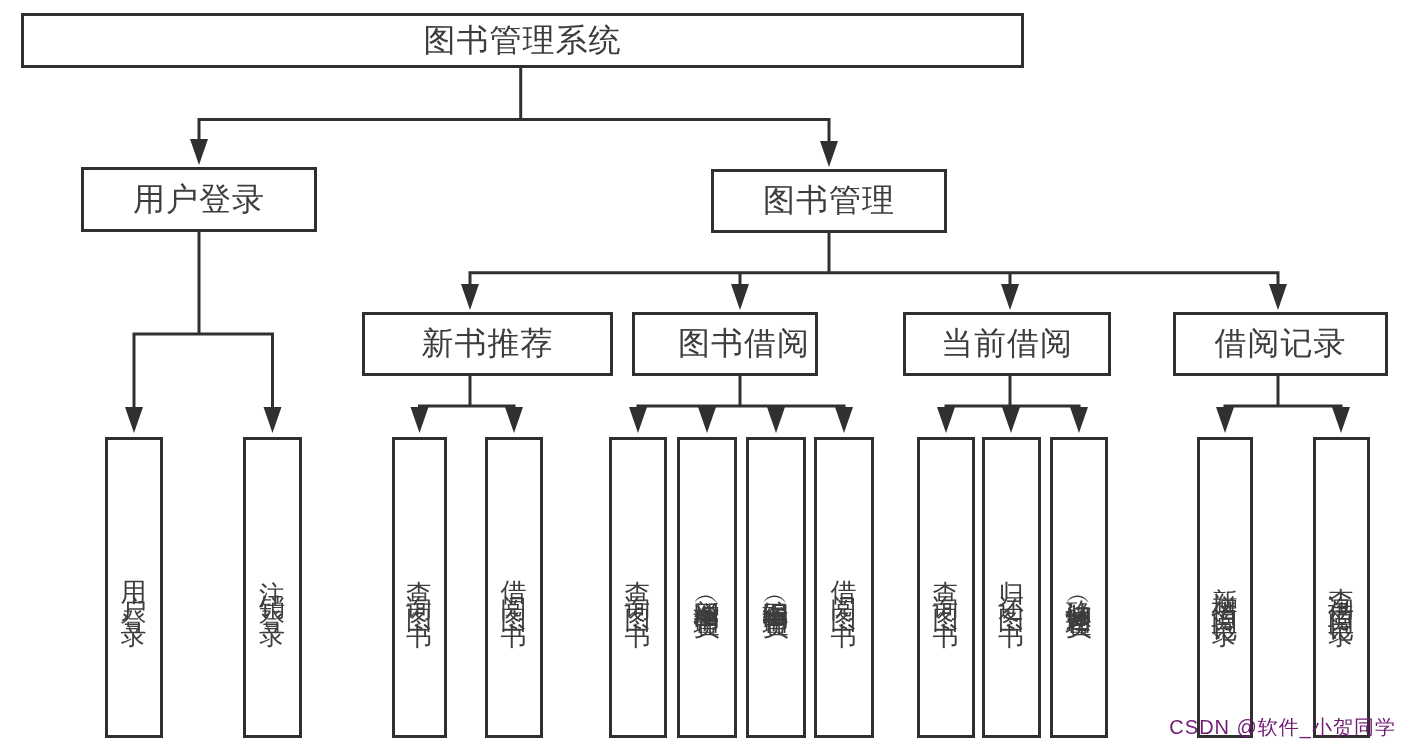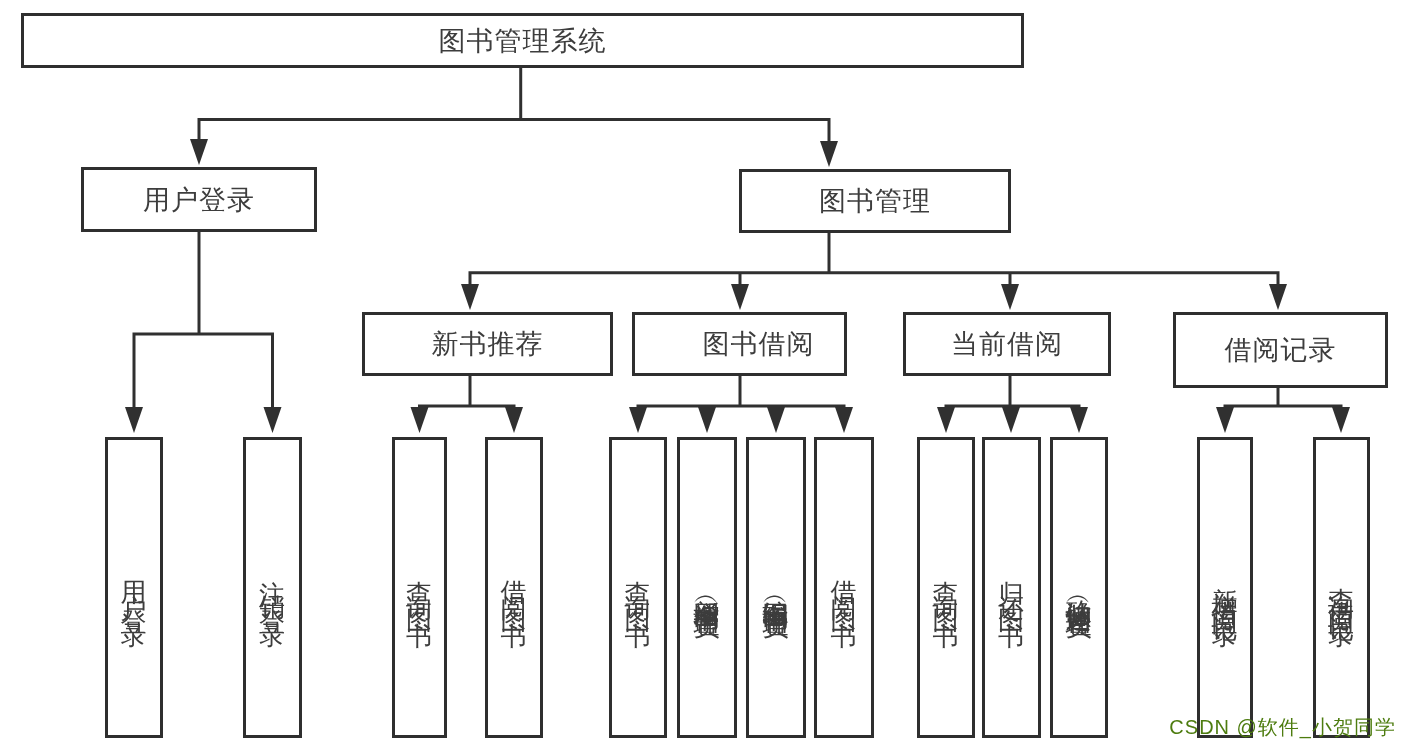--- a/index.html
+++ b/index.html
@@ -22,40 +22,40 @@
     box-sizing: border-box;
     background: #ffffff;
     border: 3px solid #2f2f2f;
     color: #3d3d3d;
     z-index: 2;
     display: flex;
     align-items: center;
     justify-content: center;
   }
   .hbox {
-    font-size: 27px;
+    font-size: 32px;
     letter-spacing: 1px;
     white-space: nowrap;
   }
   .vbox {
     writing-mode: vertical-rl;
     text-orientation: mixed;
     font-size: 26px;
     line-height: 1;
     white-space: nowrap;
   }
   .ls-loose { letter-spacing: 14px; }
   .ls-mid   { letter-spacing: 7px;  }
   .ls-tight { letter-spacing: 2px;  }
   #watermark {
     position: absolute;
     right: 9px;
     top: 714px;
     font-size: 20px;
-    color: #4d7c0f;
+    color: #701a75;
     letter-spacing: 1px;
     z-index: 3;
     white-space: nowrap;
   }
 </style>
 </head>
 <body>
 
 <div id="stage">
 
@@ -103,26 +103,26 @@
       <polygon points="1002,407 1020,407 1011,433"></polygon>
       <polygon points="1070,407 1088,407 1079,433"></polygon>
       <polygon points="1216,407 1234,407 1225,433"></polygon>
       <polygon points="1332,407 1350,407 1341,433"></polygon>
     </g>
   </svg>
 
   <div class="node hbox" style="left:21px; top:13px; width:1003px; height:55px;">图书管理系统</div>
 
   <div class="node hbox" style="left:81px; top:167px; width:236px; height:65px;">用户登录</div>
-  <div class="node hbox" style="left:711px; top:169px; width:272px; height:64px;margin-left:28px;">图书管理</div>
+  <div class="node hbox" style="left:711px; top:169px; width:236px; height:64px;">图书管理</div>
 
   <div class="node hbox" style="left:362px; top:312px; width:251px; height:64px;">新书推荐</div>
-  <div class="node hbox" style="left:632px; top:312px; width:215px; height:64px;padding-left:38px;">图书借阅</div>
+  <div class="node hbox" style="left:632px; top:312px; width:186px; height:64px;padding-left:38px;">图书借阅</div>
   <div class="node hbox" style="left:903px; top:312px; width:208px; height:64px;">当前借阅</div>
-  <div class="node hbox" style="left:1173px; top:312px; width:215px; height:76px;">借阅记录</div>
+  <div class="node hbox" style="left:1173px; top:312px; width:215px; height:64px;">借阅记录</div>
 
   <div class="node vbox ls-loose" style="left:105px; top:437px; width:58px; height:301px;">用户登录</div>
   <div class="node vbox ls-loose" style="left:243px; top:437px; width:59px; height:301px;">注销登录</div>
 
   <div class="node vbox ls-loose" style="left:392px; top:437px; width:55px; height:301px;">查询图书</div>
   <div class="node vbox ls-loose" style="left:485px; top:437px; width:58px; height:301px;">借阅图书</div>
 
   <div class="node vbox ls-loose" style="left:609px; top:437px; width:58px; height:301px;">查询图书</div>
   <div class="node vbox ls-tight" style="left:677px; top:437px; width:60px; height:301px;">新增图书（管理员）</div>
   <div class="node vbox ls-tight" style="left:746px; top:437px; width:60px; height:301px;">编辑图书（管理员）</div>

